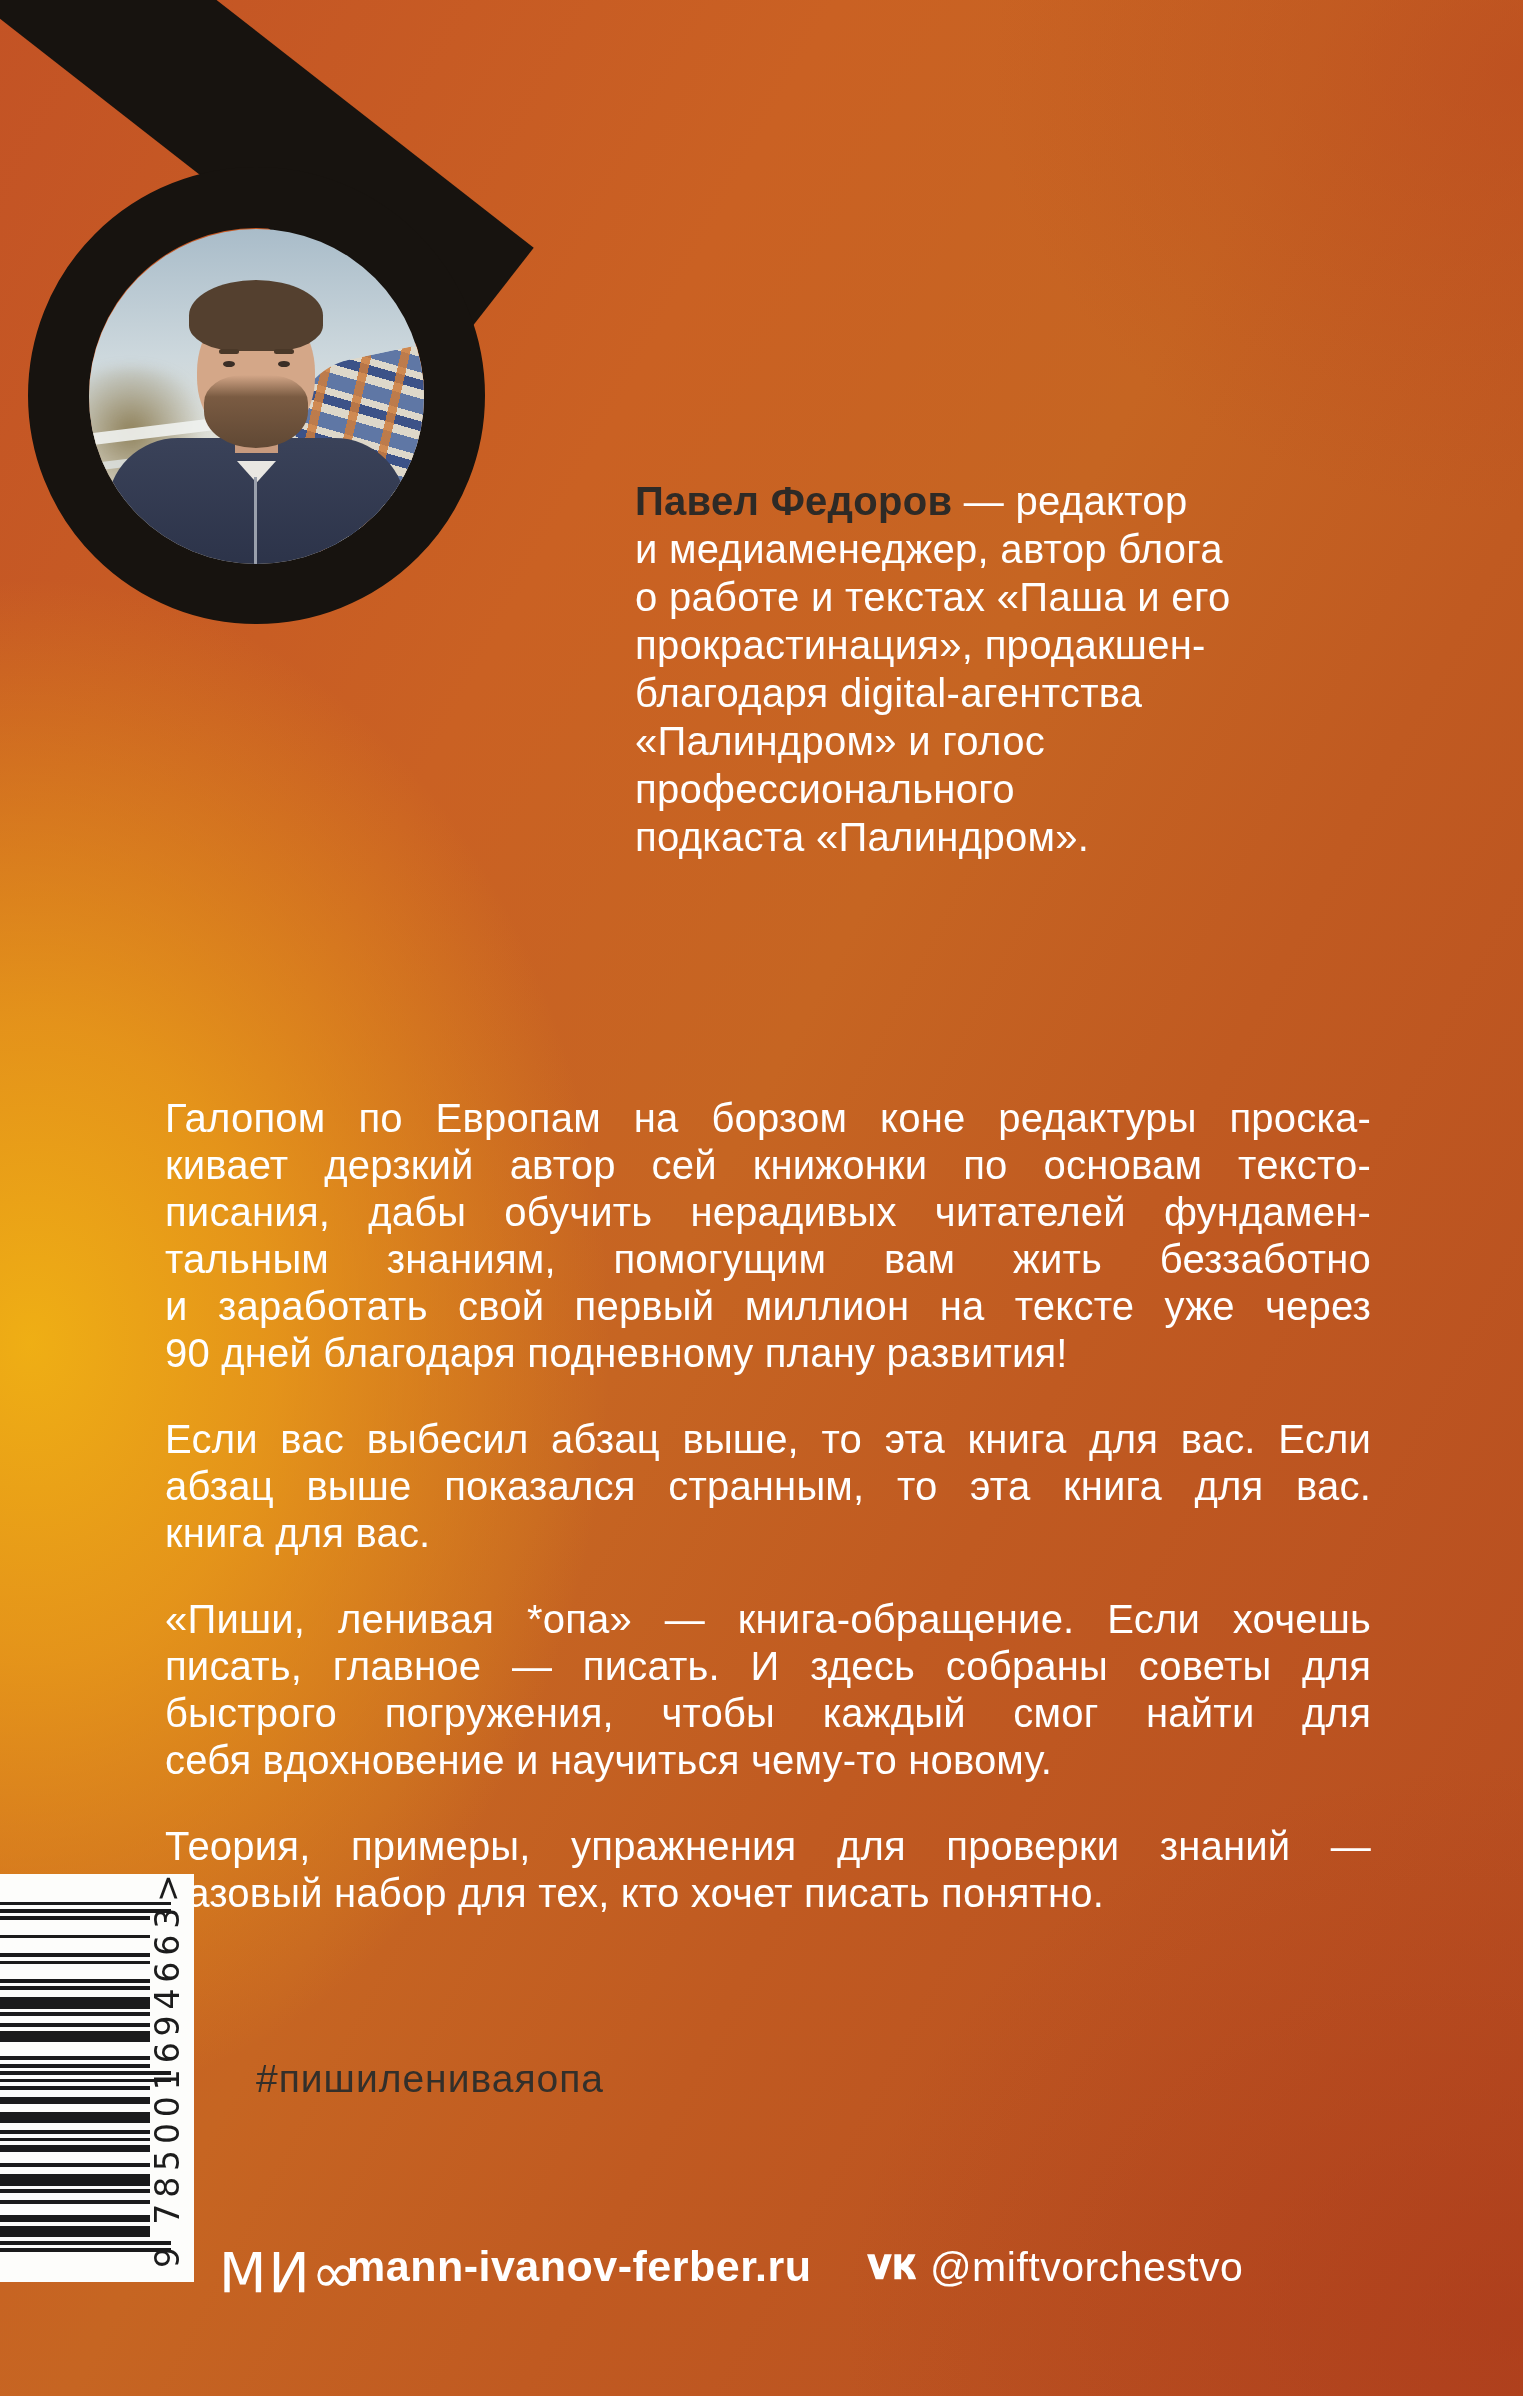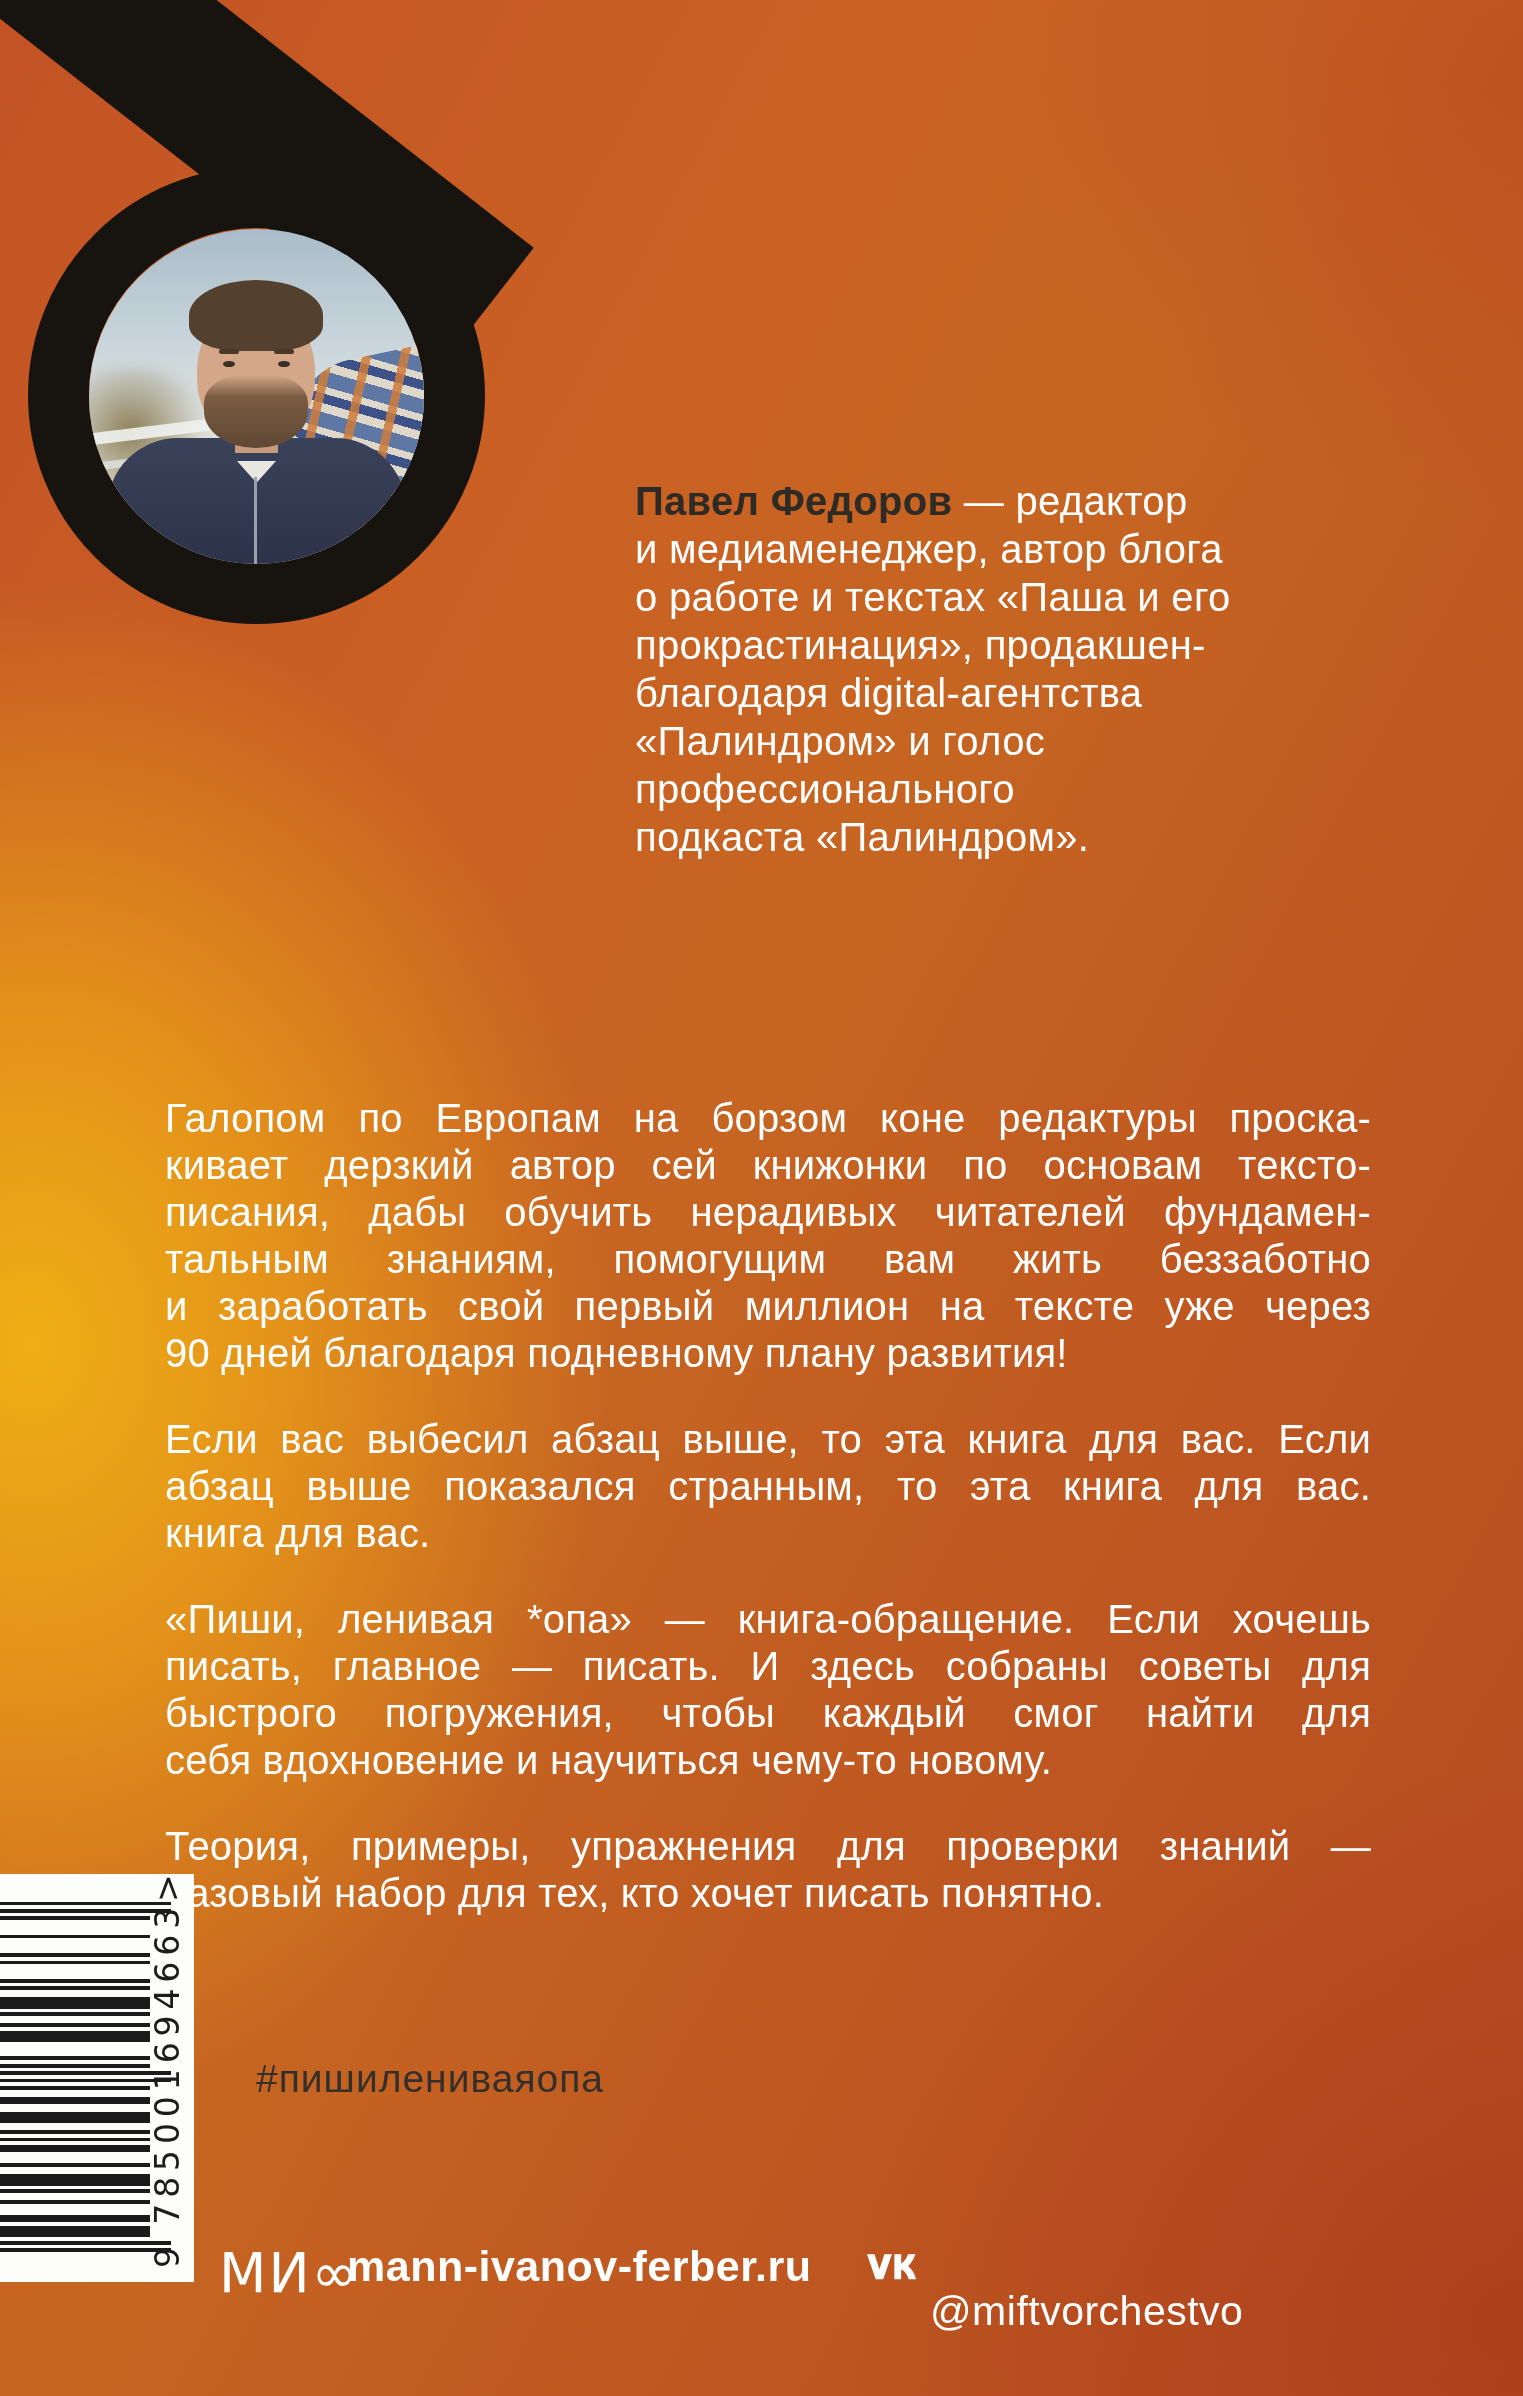--- a/index.html
+++ b/index.html
@@ -58,21 +58,21 @@
   #barcode-bars{position:absolute;left:0;top:27.6px;width:173px;}
   #barcode-bars div{width:150px;}
   .barcode-num{position:absolute;left:148px;top:394px;width:376px;transform:rotate(-90deg);transform-origin:0 0;
     color:#1c1c1c;font-size:33px;font-weight:500;letter-spacing:5.9px;white-space:nowrap;font-family:"DejaVu Sans",sans-serif;}
   .barcode-num .arrow{letter-spacing:0;}
   
   .footer{position:absolute;left:0;top:2216px;width:1524px;height:89px;color:#fff;}
   .mif{position:absolute;left:219px;top:25px;font-size:55px;font-weight:400;letter-spacing:2px;font-family:"DejaVu Sans",sans-serif;}
   .site{position:absolute;left:347px;top:25.6px;font-size:43px;font-weight:700;letter-spacing:0.5px;}
   .vk{position:absolute;left:867px;top:35px;width:51px;height:31.5px;}
-  .handle{position:absolute;left:930px;top:27.6px;font-size:41px;font-weight:500;letter-spacing:0.5px;margin-top:44px;}
+  .handle{position:absolute;left:930px;top:27.6px;font-size:41px;font-weight:500;letter-spacing:0.5px;}
 </style>
 </head>
 <body>
 
 <div class="canvas">
 
   <div class="glyph-bar"></div>
   <div class="glyph-ring"></div>
 
   <div class="photo">

